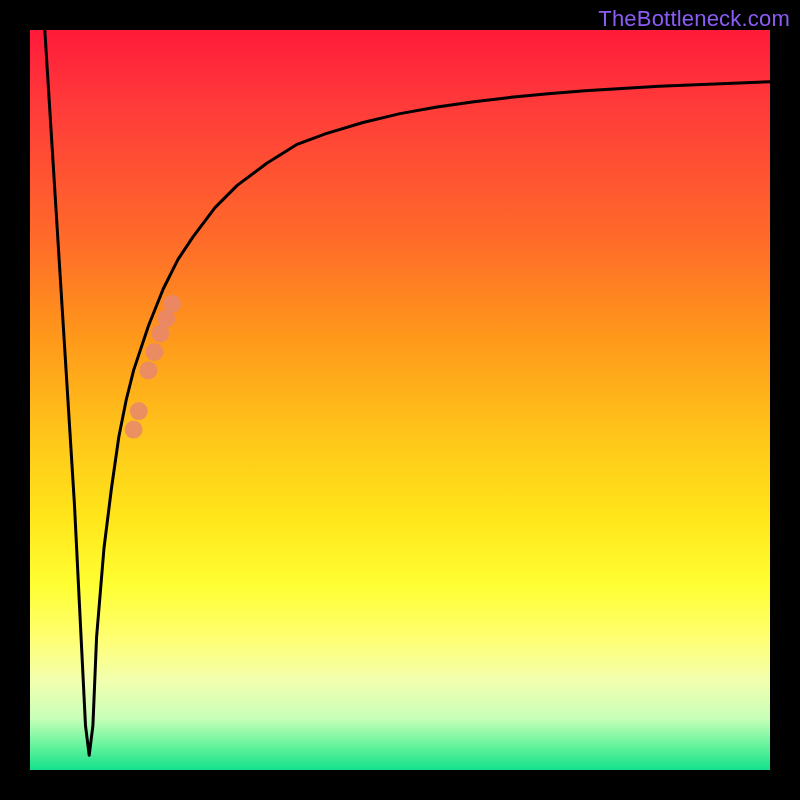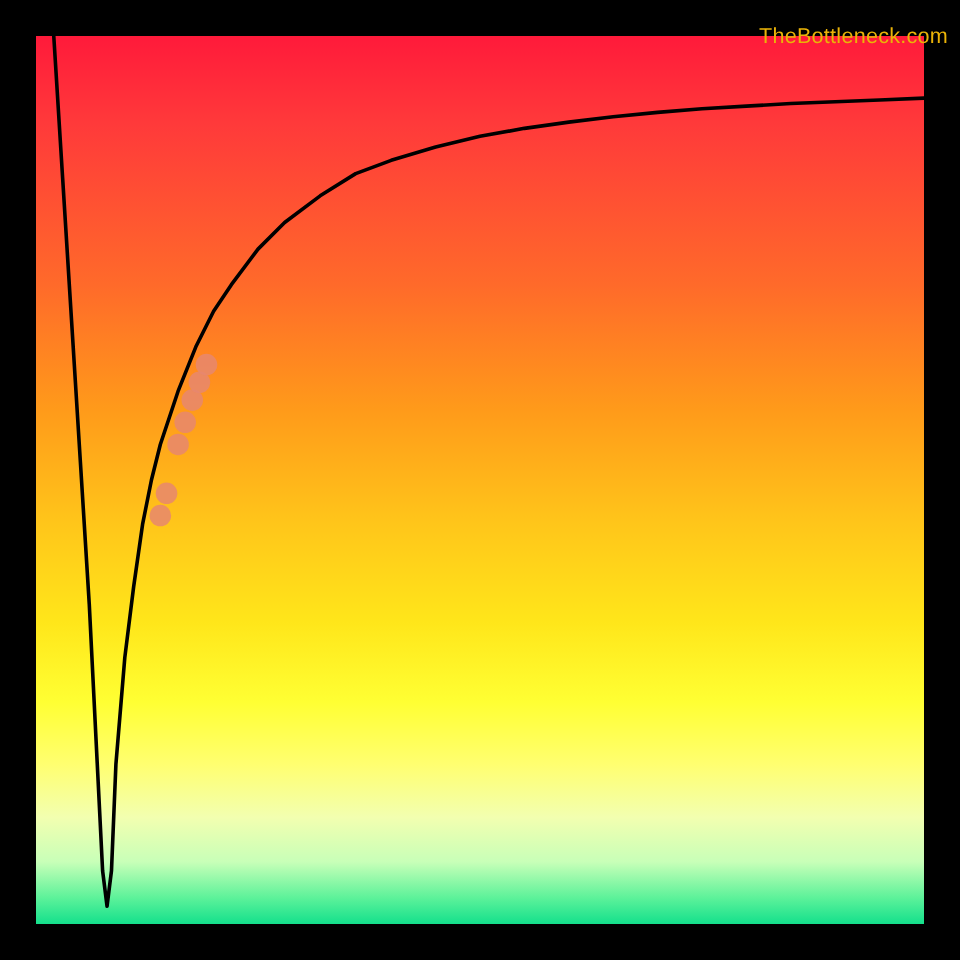--- a/index.html
+++ b/index.html
@@ -34,24 +34,24 @@
       #ffff33 75%,
       #ffff70 82%,
       #f2ffb0 88%,
       #c8ffb8 93%,
       #5ef29a 97%,
       #14e08c 100%
     );
   }
   .watermark {
     position: absolute;
-    top: 20px;
+    top: 6px;
     right: 10px;
-    color: #eab308;
-    font-size: 18px;
+    color: #8b5cf6;
+    font-size: 22px;
     font-weight: 500;
     letter-spacing: 0.2px;
     user-select: none;
   }
 </style>
 </head>
 <body>
 
 <div class="frame">
   <div class="plot-area">

